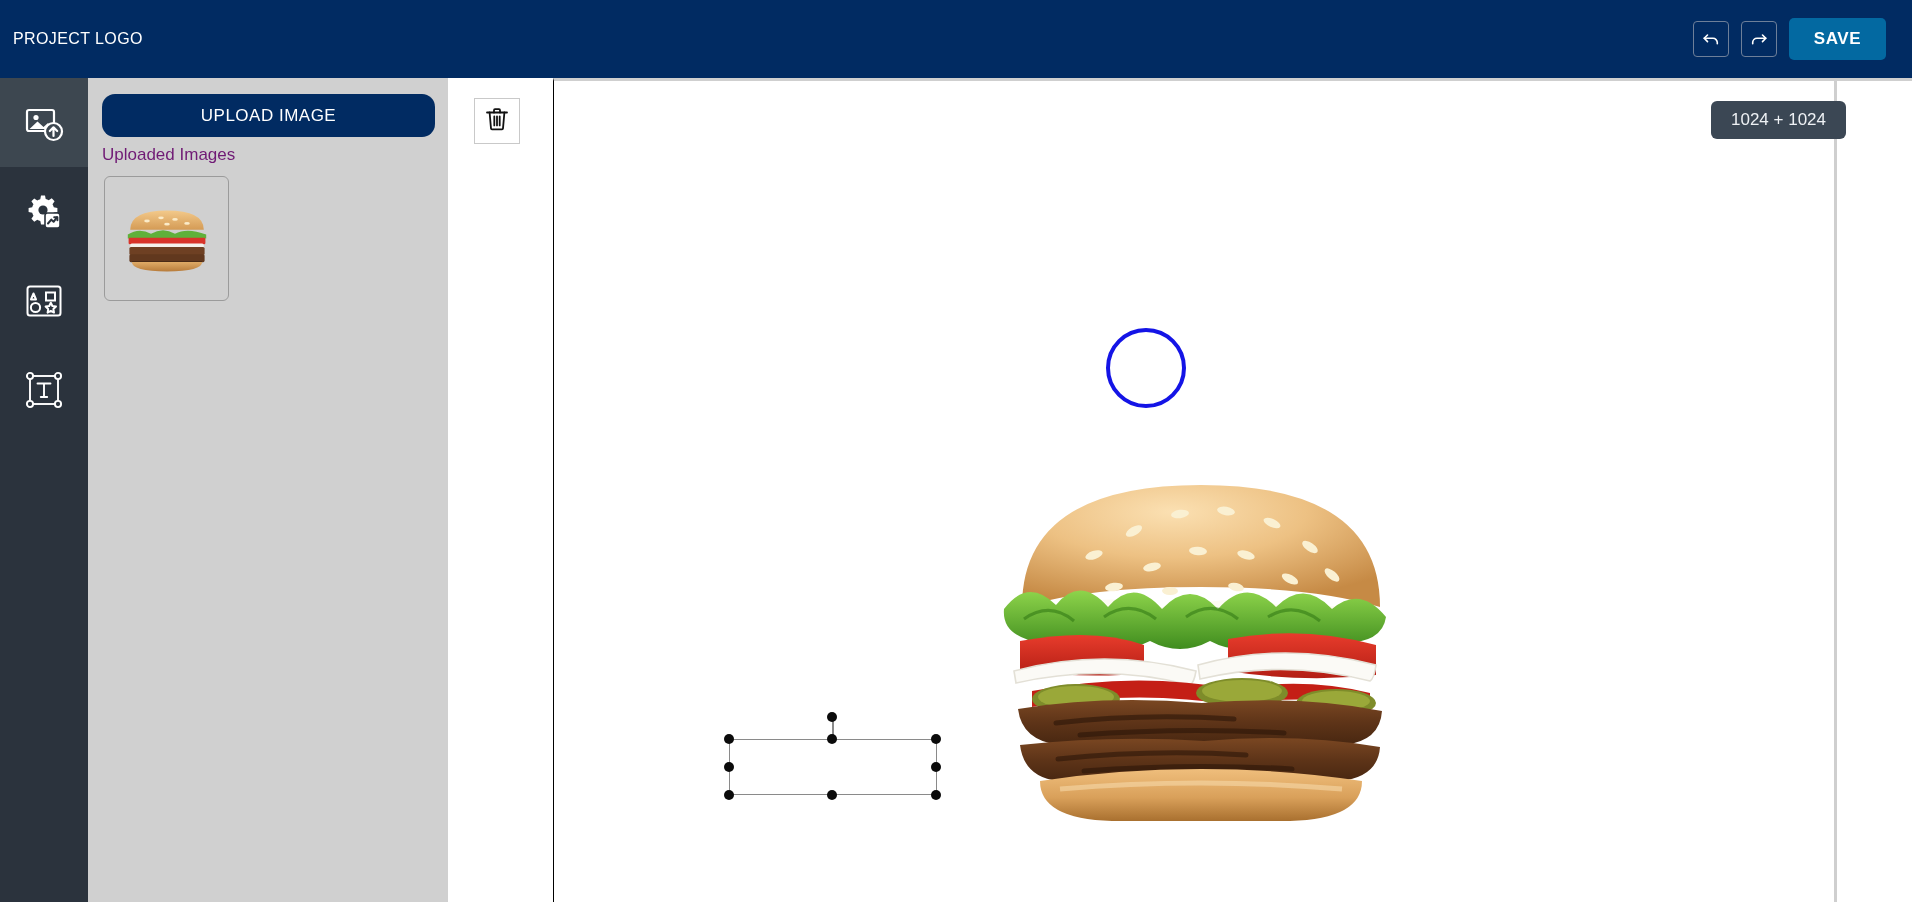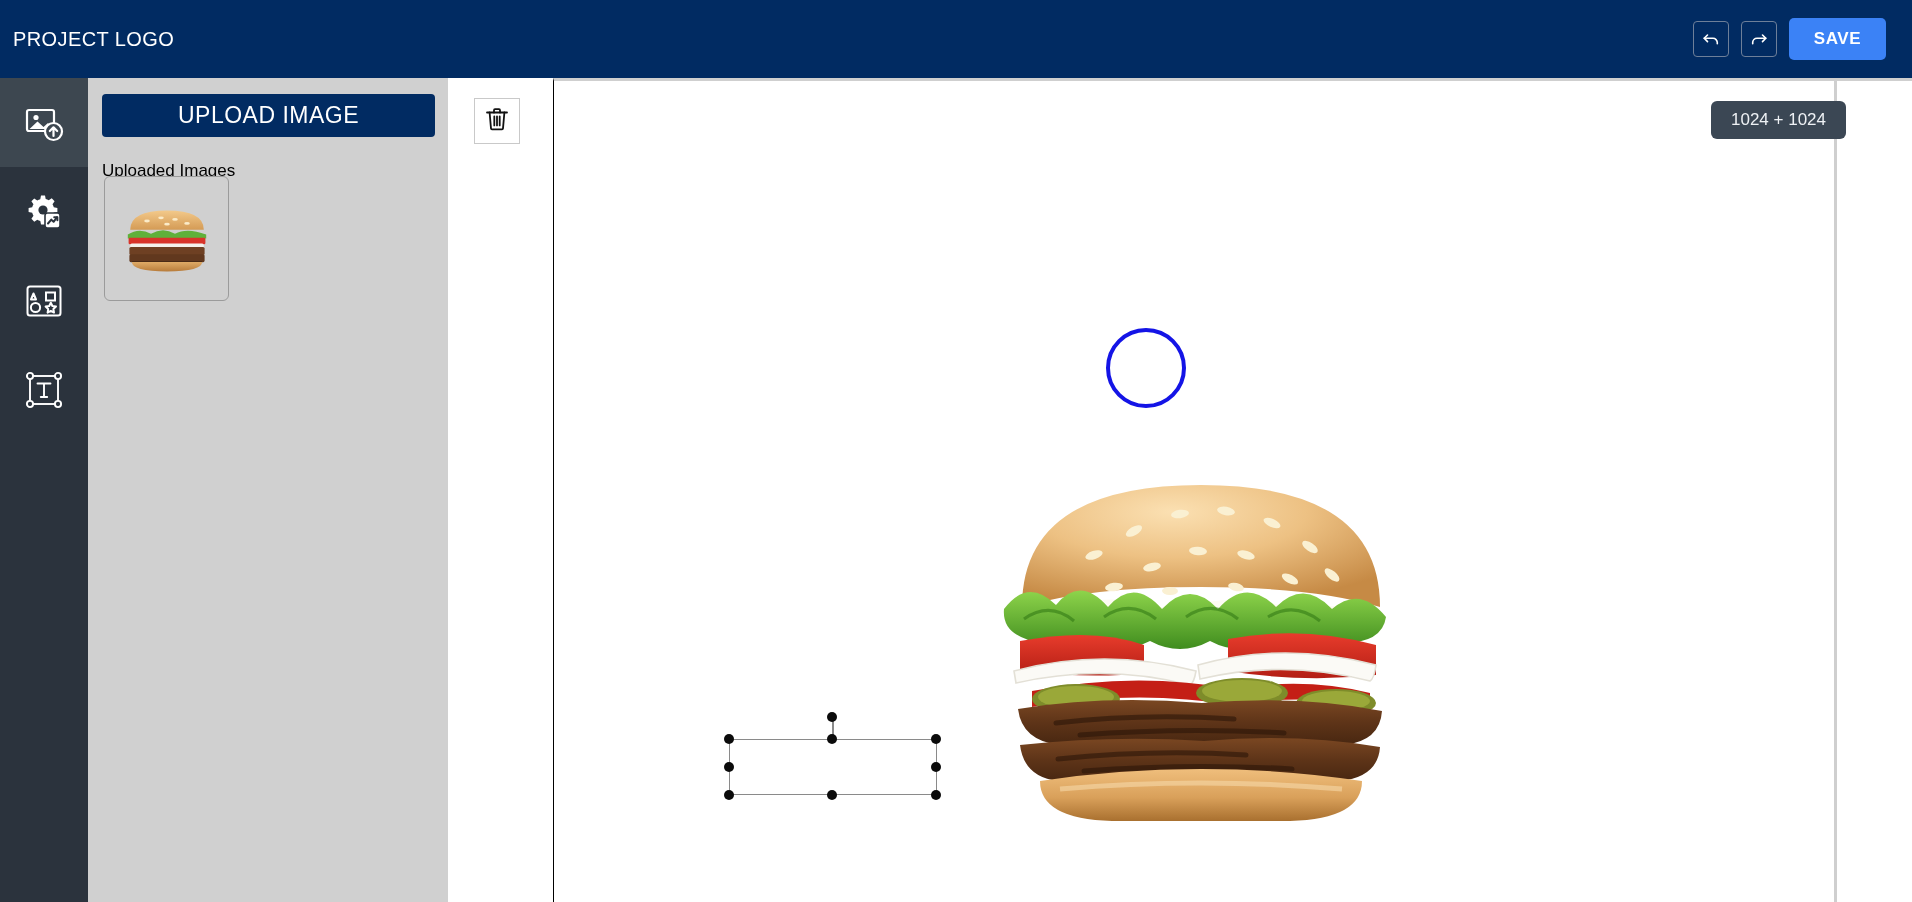--- a/index.html
+++ b/index.html
@@ -13,21 +13,21 @@
 
   
   .header {
     position: absolute; left: 0; top: 0;
     width: 1912px; height: 78px;
     background: #012B62;
     display: flex; align-items: center;
   }
   .brand {
     color: #ffffff;
-    font-size: 20px;
+    font-size: 16px;
     letter-spacing: 0.4px;
     margin-left: 13px;
     font-weight: 400;
     white-space: nowrap;
   }
   .header-right {
     margin-left: auto;
     display: flex; align-items: center; gap: 12px;
     margin-right: 26px;
   }
@@ -35,21 +35,21 @@
     width: 36px; height: 36px;
     border: 1px solid #6d7f99;
     border-radius: 4px;
     background: transparent;
     display: flex; align-items: center; justify-content: center;
     cursor: pointer;
   }
   .icon-btn svg { display: block; }
   .save-btn {
     width: 97px; height: 42px;
-    background: #3b82f6;
+    background: #0369a1;
     border: none; border-radius: 5px;
     color: #ffffff;
     font-size: 17px; font-weight: bold;
     letter-spacing: 0.6px;
     cursor: pointer;
     font-family: "Liberation Sans", sans-serif;
   }
 
   
   .rail {
@@ -68,29 +68,29 @@
   
   .panel {
     position: absolute; left: 88px; top: 78px;
     width: 360px; height: 824px;
     background: #D0D0D0;
   }
   .upload-btn {
     position: absolute; left: 14px; top: 16px;
     width: 333px; height: 43px;
     background: #012B62;
-    border: none; border-radius: 4px;
+    border: none; border-radius: 13px;
     color: #ffffff;
-    font-size: 23px; letter-spacing: 0.5px;
+    font-size: 17px; letter-spacing: 0.5px;
     cursor: pointer;
     font-family: "Liberation Sans", sans-serif;
   }
   .panel-label {
     position: absolute; left: 14px; top: 67px;
-    font-size: 17px; color: #000000; margin-top: 16px;
+    font-size: 17px; color: #701a75;
   }
   .thumb {
     position: absolute; left: 16px; top: 98px;
     width: 125px; height: 125px;
     border: 1px solid #9b9b9b;
     border-radius: 6px;
     background: #D0D0D0;
     display: flex; align-items: center; justify-content: center;
     overflow: hidden; cursor: pointer;
   }

